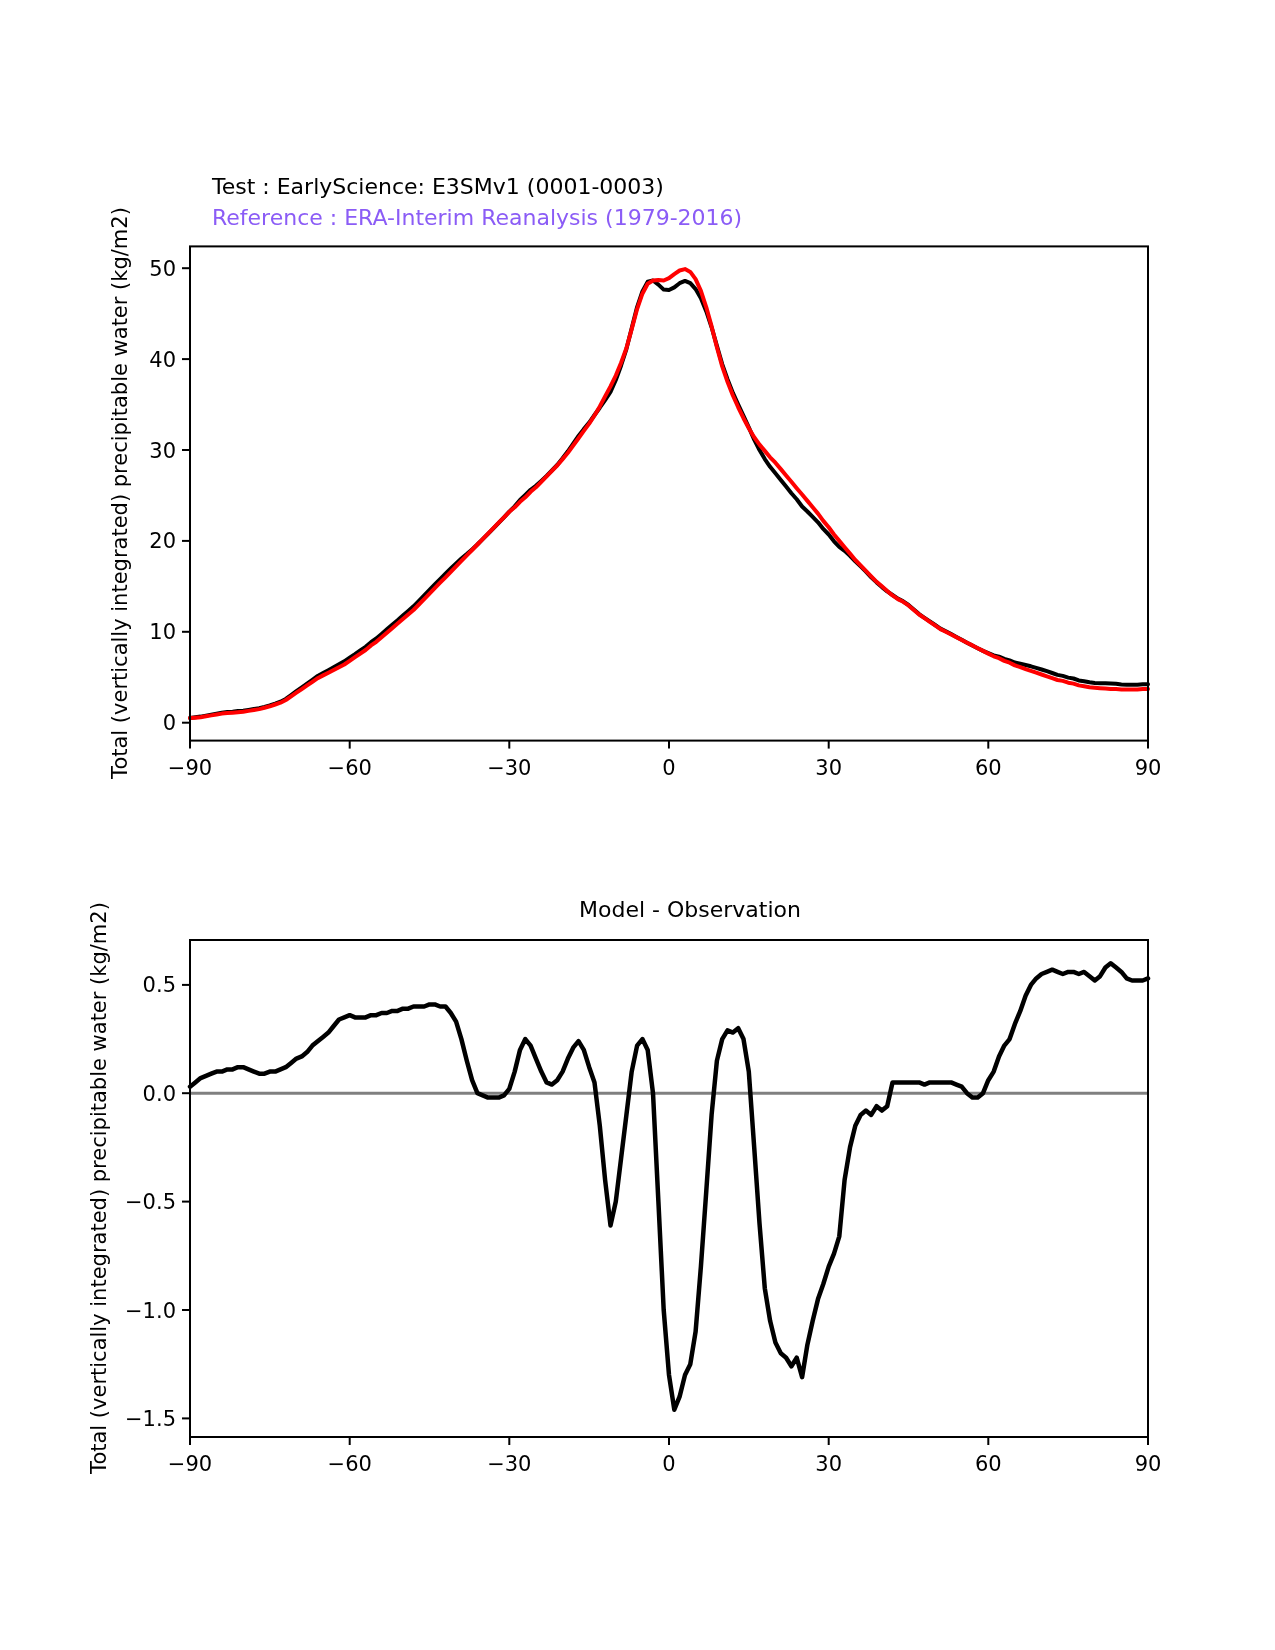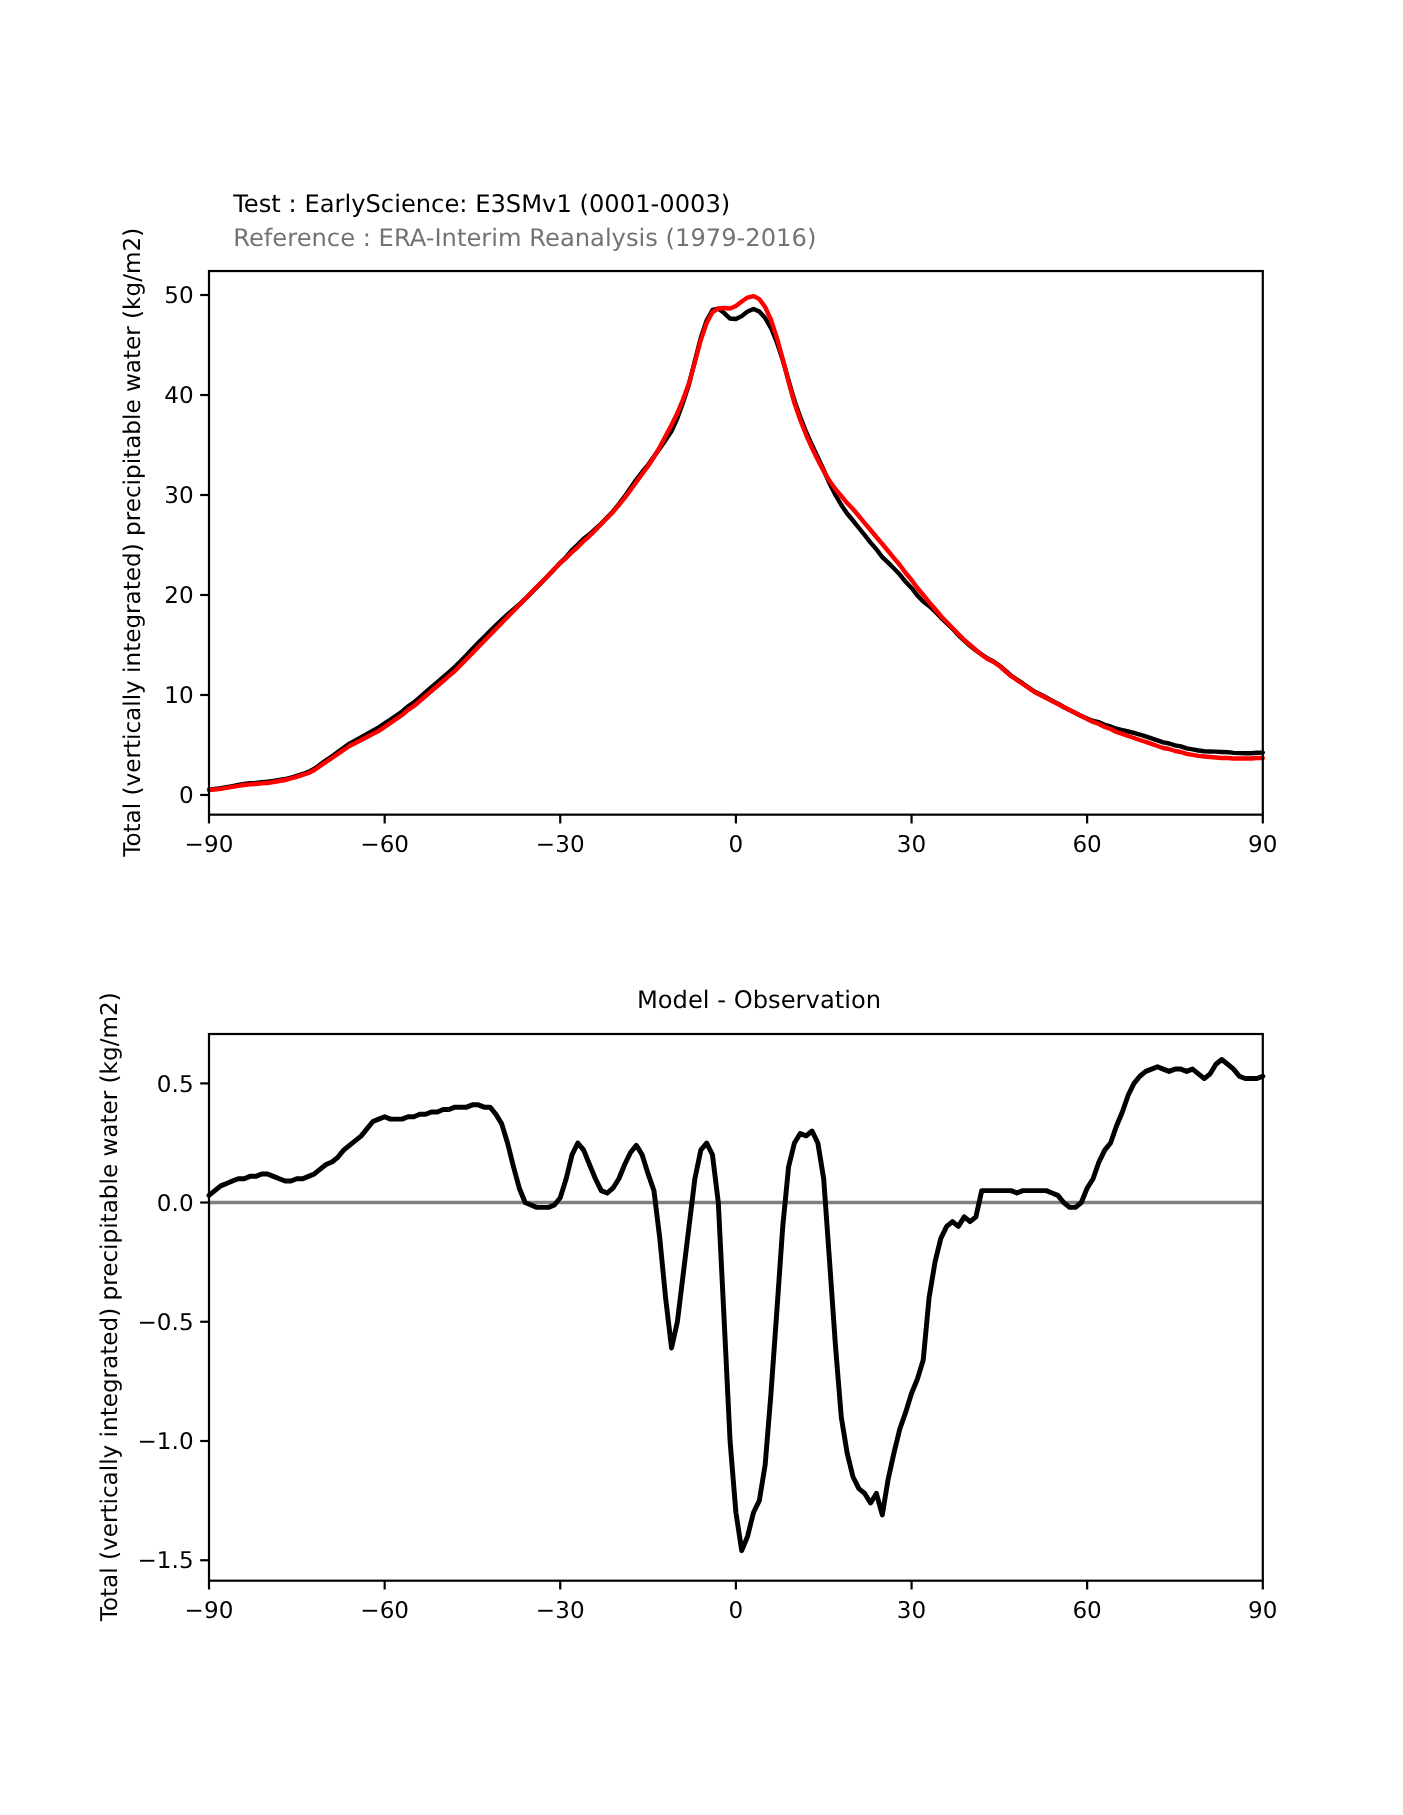--- a/index.html
+++ b/index.html
@@ -80,21 +80,21 @@
         <text x="176" y="1209.1" text-anchor="end" font-size="21" fill="#000">−0.5</text>
         <line x1="182" x2="190" y1="1310.0" y2="1310.0" stroke="#000000" stroke-width="2"></line>
         <text x="176" y="1317.5" text-anchor="end" font-size="21" fill="#000">−1.0</text>
         <line x1="182" x2="190" y1="1418.4" y2="1418.4" stroke="#000000" stroke-width="2"></line>
         <text x="176" y="1425.9" text-anchor="end" font-size="21" fill="#000">−1.5</text>
       </g>
   </svg>
 
 
   <div class="abs legend-line" style="top: 174px; color: rgb(0, 0, 0);">Test : EarlyScience: E3SMv1 (0001-0003)</div>
-  <div class="abs legend-line" style="top: 205px; color: #737373;">Reference : ERA-Interim Reanalysis (1979-2016)</div>
+  <div class="abs legend-line" style="top: 205px; color: #8b5cf6;">Reference : ERA-Interim Reanalysis (1979-2016)</div>
 
   <div class="abs ylab" style="left:120px;top:493px;">Total (vertically integrated) precipitable water (kg/m2)</div>
 
   <div class="abs panel-title">Model - Observation</div>
 
   <div class="abs ylab" style="left:99px;top:1188px;">Total (vertically integrated) precipitable water (kg/m2)</div>
 
 </div>
 
 </body></html>

